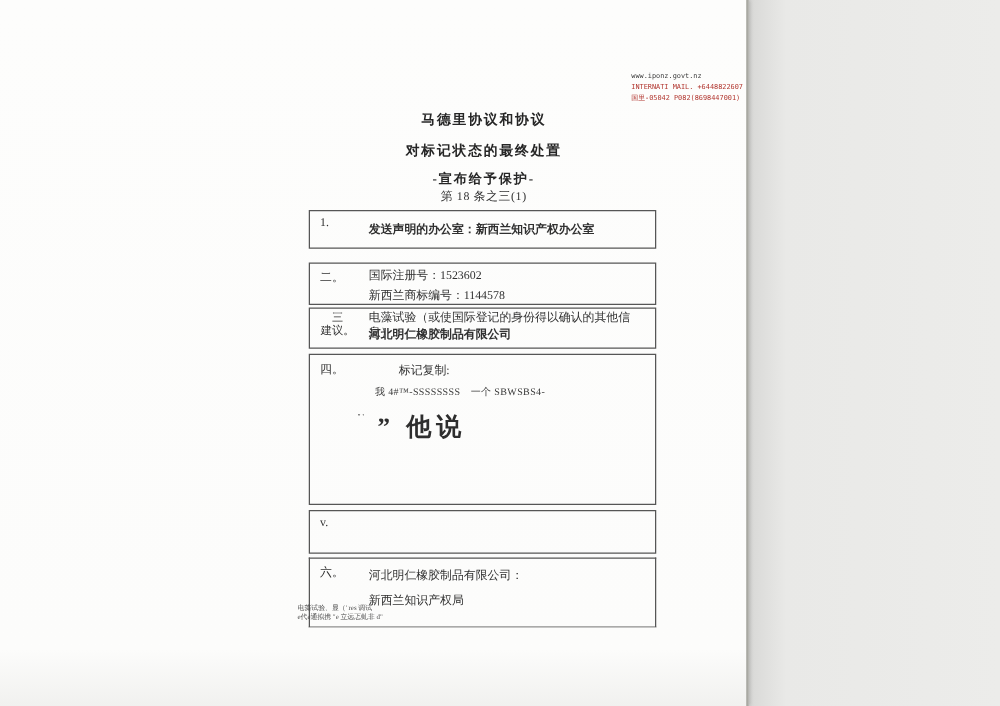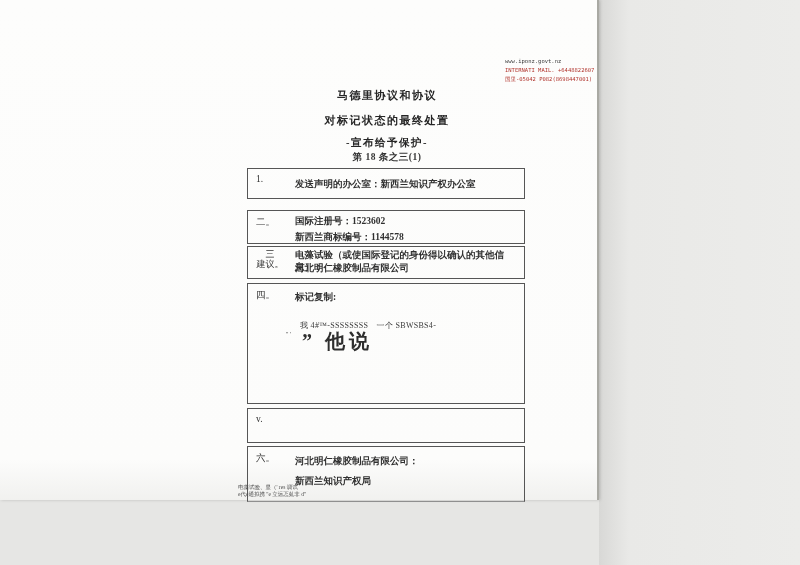--- a/index.html
+++ b/index.html
@@ -6,21 +6,21 @@
   body{
     width:800px;height:565px;overflow:hidden;
     background:#e6e6e4;
     font-family:"Liberation Serif","DejaVu Serif",serif;
     color:#2b2b2b;
     position:relative;
   }
   .canvas{position:absolute;left:0;top:0;width:800px;height:565px;}
   
   .page{
-    position:absolute;left:0;top:0;width:597px;height:500px;
+    position:absolute;left:0;top:0;width:597px;height:565px;
     background:linear-gradient(to bottom,#fdfdfc 0,#fcfcfb 92%,#f1f1ef 100%);
     border-right:2px solid #a9a9a3;
     box-shadow:1px 0 3px rgba(0,0,0,.18);
   }
   .bg-right{
     position:absolute;left:599px;top:0;width:201px;height:565px;
     background:linear-gradient(to right,#d8d8d6 0,#e9e9e7 30px,#ececea 100%);
   }
   
   .stamp{position:absolute;left:505px;top:57px;width:92px;line-height:9px;
@@ -28,41 +28,41 @@
          font-size:5.5px;letter-spacing:0;white-space:nowrap;}
   .stamp .l1{color:#3a3a3a;}
   .stamp .l2,.stamp .l3{color:#b1352e;}
   
   .hdr{position:absolute;left:232px;width:310px;text-align:center;}
   .h-line{position:absolute;left:0;width:100%;font-weight:bold;font-size:11px;
           letter-spacing:1.5px;color:#262626;}
   .h1{top:0;}
   .h2{top:25px;}
   .h3{top:48px;font-size:10.5px;}
-  .h4{top:63px;font-weight:bold;font-size:9.5px;letter-spacing:.5px;color:#333;}
+  .h4{top:63px;font-weight:normal;font-size:9.5px;letter-spacing:.5px;color:#333;}
   
   .row{
     position:absolute;left:247px;width:278px;box-sizing:border-box;
     border:1px solid #565656;background:transparent;
   }
   .num{position:absolute;left:8px;top:5px;font-size:9.5px;color:#303030;}
-  .cell{position:absolute;left:47px;right:8px;font-size:9.5px;line-height:15px;color:#303030;font-weight:bold;}
+  .cell{position:absolute;left:47px;right:8px;font-size:9.5px;line-height:15px;color:#303030;}
   .bold{font-weight:bold;}
   .r1{top:168px;height:31px;}
   .r2{top:210px;height:34px;}
   .r3{top:246px;height:33px;}
   .r4{top:283px;height:121px;}
   .r5{top:408px;height:35px;}
   .r6{top:446px;height:56px;border-bottom-color:#8f8f8f;}
   .r1 .cell{top:8px;}
   .r2 .l1{top:3px;} .r2 .l2{top:19px;}
   .r3 .num{top:2px;line-height:10px;font-size:9px;text-align:center;left:5px;width:34px;}
   .r3 .l1{top:2px;line-height:12px;} .r3 .l2{top:15px;line-height:12px;}
-  .r4 .label{top:6px;}
-  .mark-line{position:absolute;left:52px;top:36px;font-size:8px;letter-spacing:.3px;color:#3a3a3a;white-space:nowrap;}
+  .r4 .label{top:6px;margin-left:24px;}
+  .mark-line{position:absolute;left:52px;top:24px;font-size:8px;letter-spacing:.3px;color:#3a3a3a;white-space:nowrap;}
   .mark-quotes{position:absolute;left:38px;top:47px;font-size:6px;color:#3a3a3a;}
   .mark-text{position:absolute;left:54px;top:44px;font-size:20px;font-weight:bold;
              letter-spacing:4px;color:#2e2e2e;}
   .r5 .cell{top:4px;line-height:14.5px;}
   .r6 .l1{top:7px;} .r6 .l2{top:27px;}
   
   .footnote{position:absolute;left:238px;top:484px;font-size:5.5px;line-height:6.5px;
             color:#4c4c4c;white-space:nowrap;letter-spacing:0;}
 </style>
 </head>

